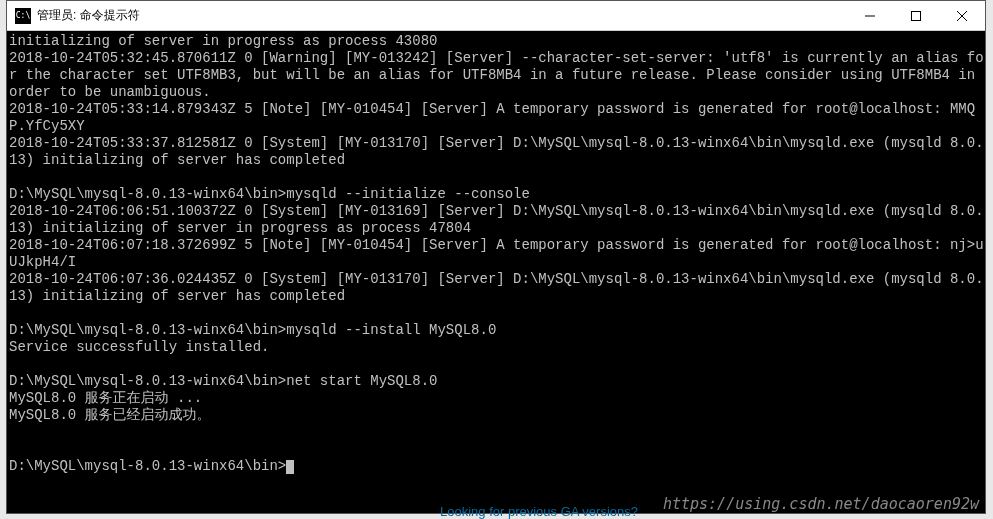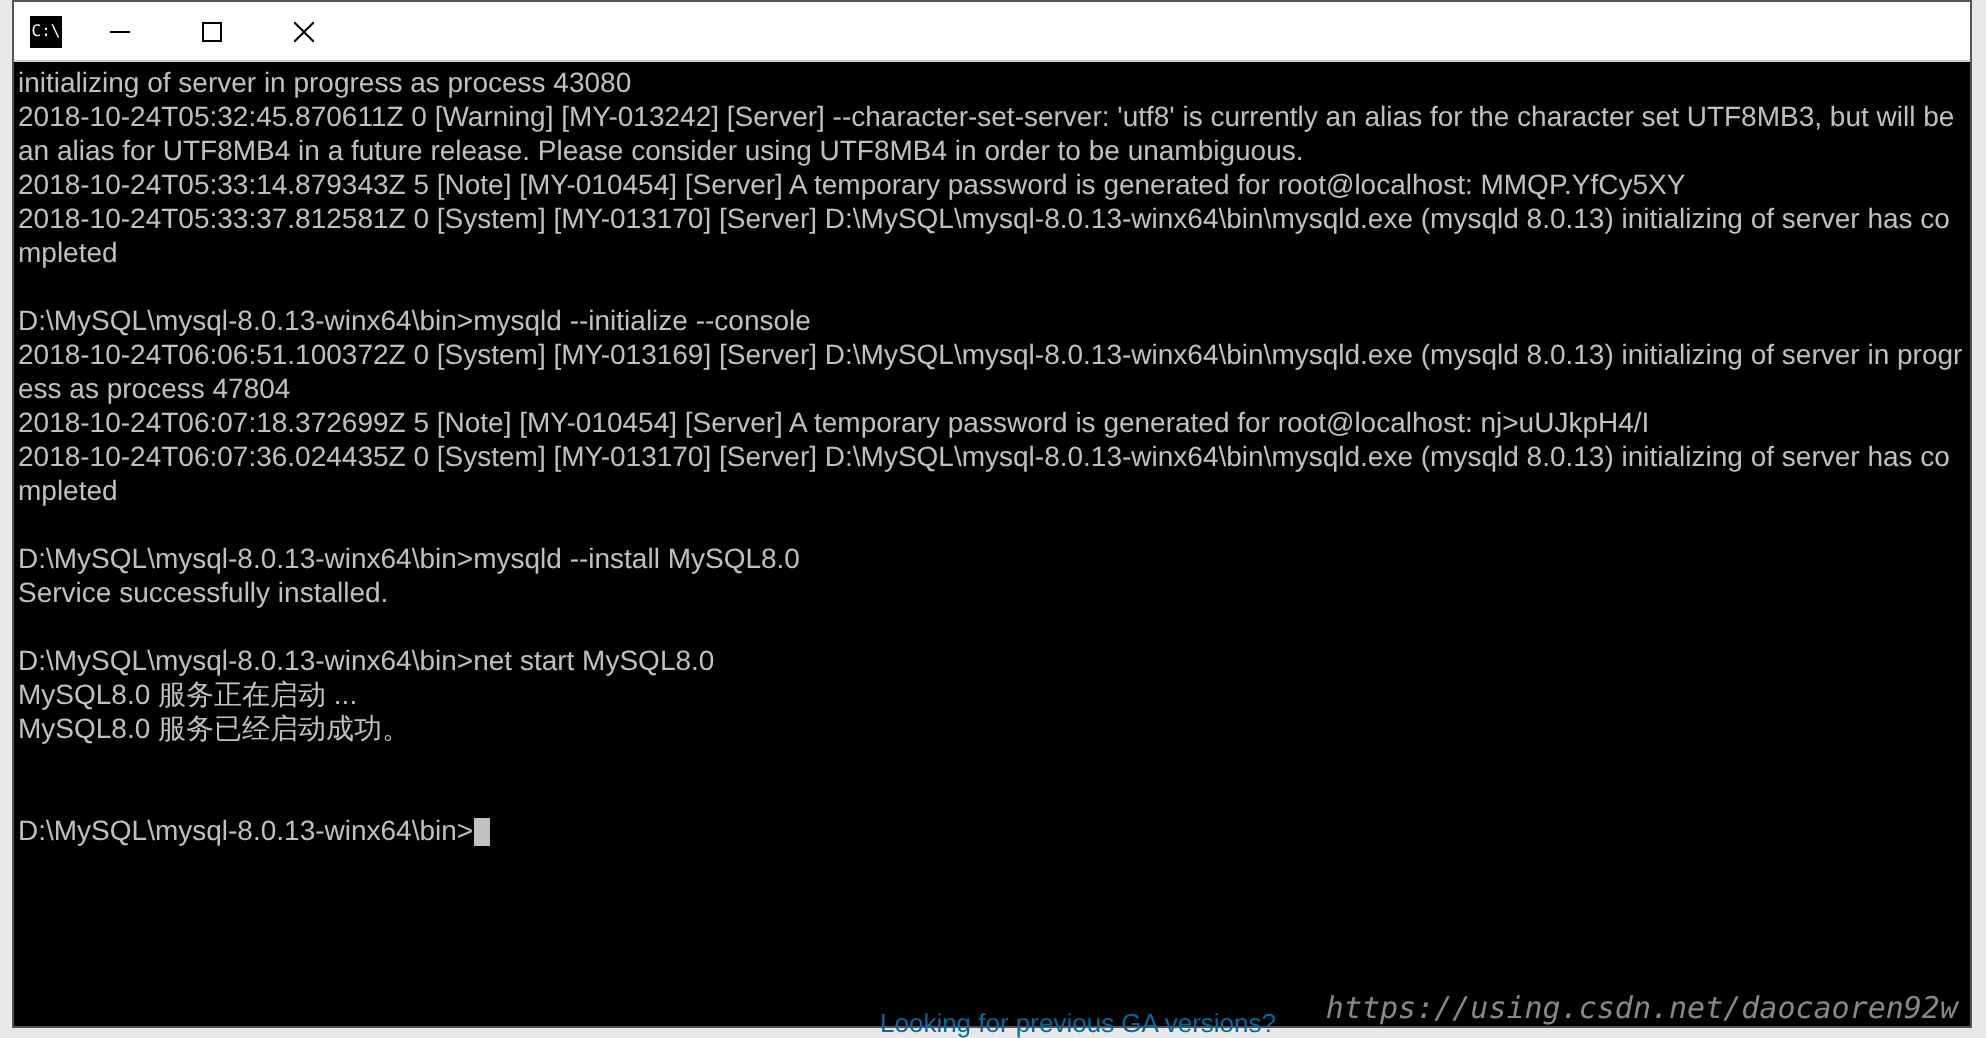--- a/index.html
+++ b/index.html
@@ -58,21 +58,21 @@
       align-items: center;
       justify-content: center;
       font-size: 14px;
       color: #000;
       cursor: pointer;
     }
     .console {
       flex: 1;
       background: #000;
       color: #c0c0c0;
-      font-family: Liberation Sans, sans-serif;
+      font-family: Liberation Mono, monospace;
       font-size: 14px;
       line-height: 17px;
       padding: 2px 0 2px 2px;
       overflow-y: scroll;
       white-space: pre-wrap;
       word-break: break-all;
       position: relative;
     }
     .console-line { display: block; }
     .cursor {
@@ -105,20 +105,21 @@
       font-size: 13px;
       font-family: Arial, sans-serif;
     }
   </style>
 </head>
 <body>
 
 <div class="window">
   <div class="titlebar">
     <div class="titlebar-icon">C:\</div>
+    <div class="titlebar-title">管理员: 命令提示符</div>
     <div class="window-controls">
       <div class="win-btn">
         <svg width="10" height="10" viewBox="0 0 10 10">
             <line x1="0" y1="5" x2="10" y2="5" stroke="#000" stroke-width="1"></line>
           </svg>
       </div>
       <div class="win-btn">
         <svg width="10" height="10" viewBox="0 0 10 10">
             <rect x="0.5" y="0.5" width="9" height="9" fill="none" stroke="#000" stroke-width="1"></rect>
           </svg>

